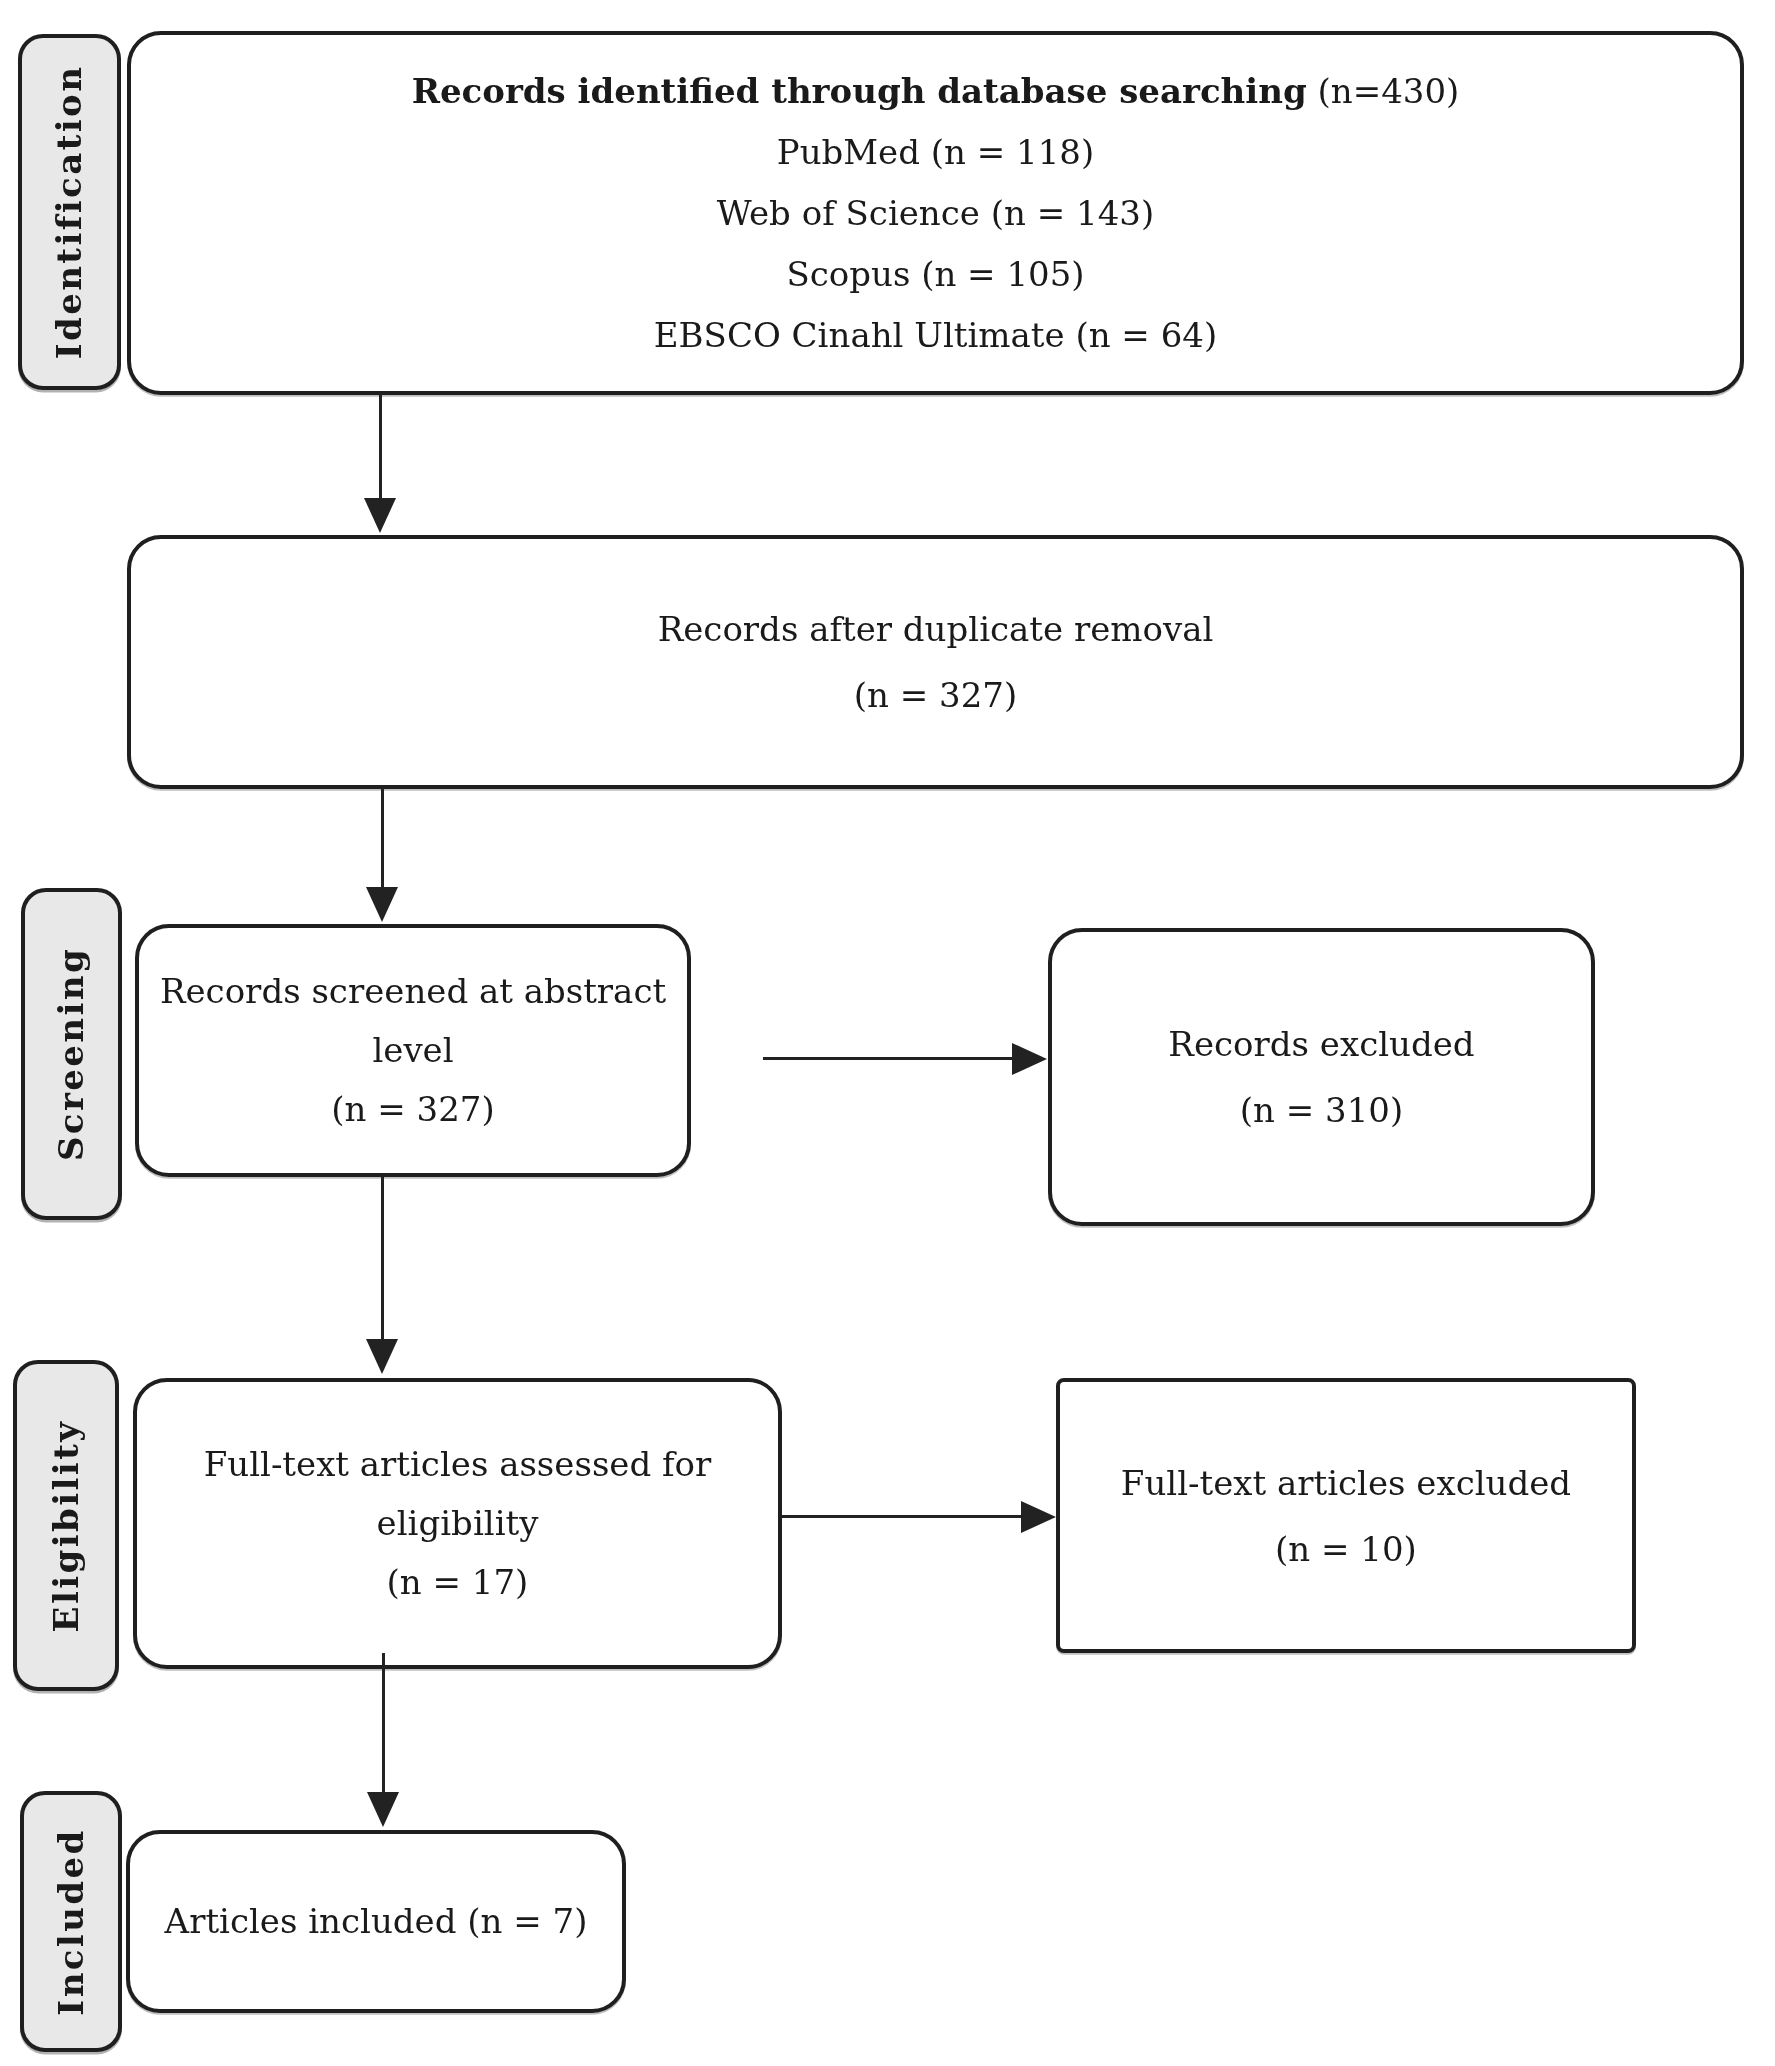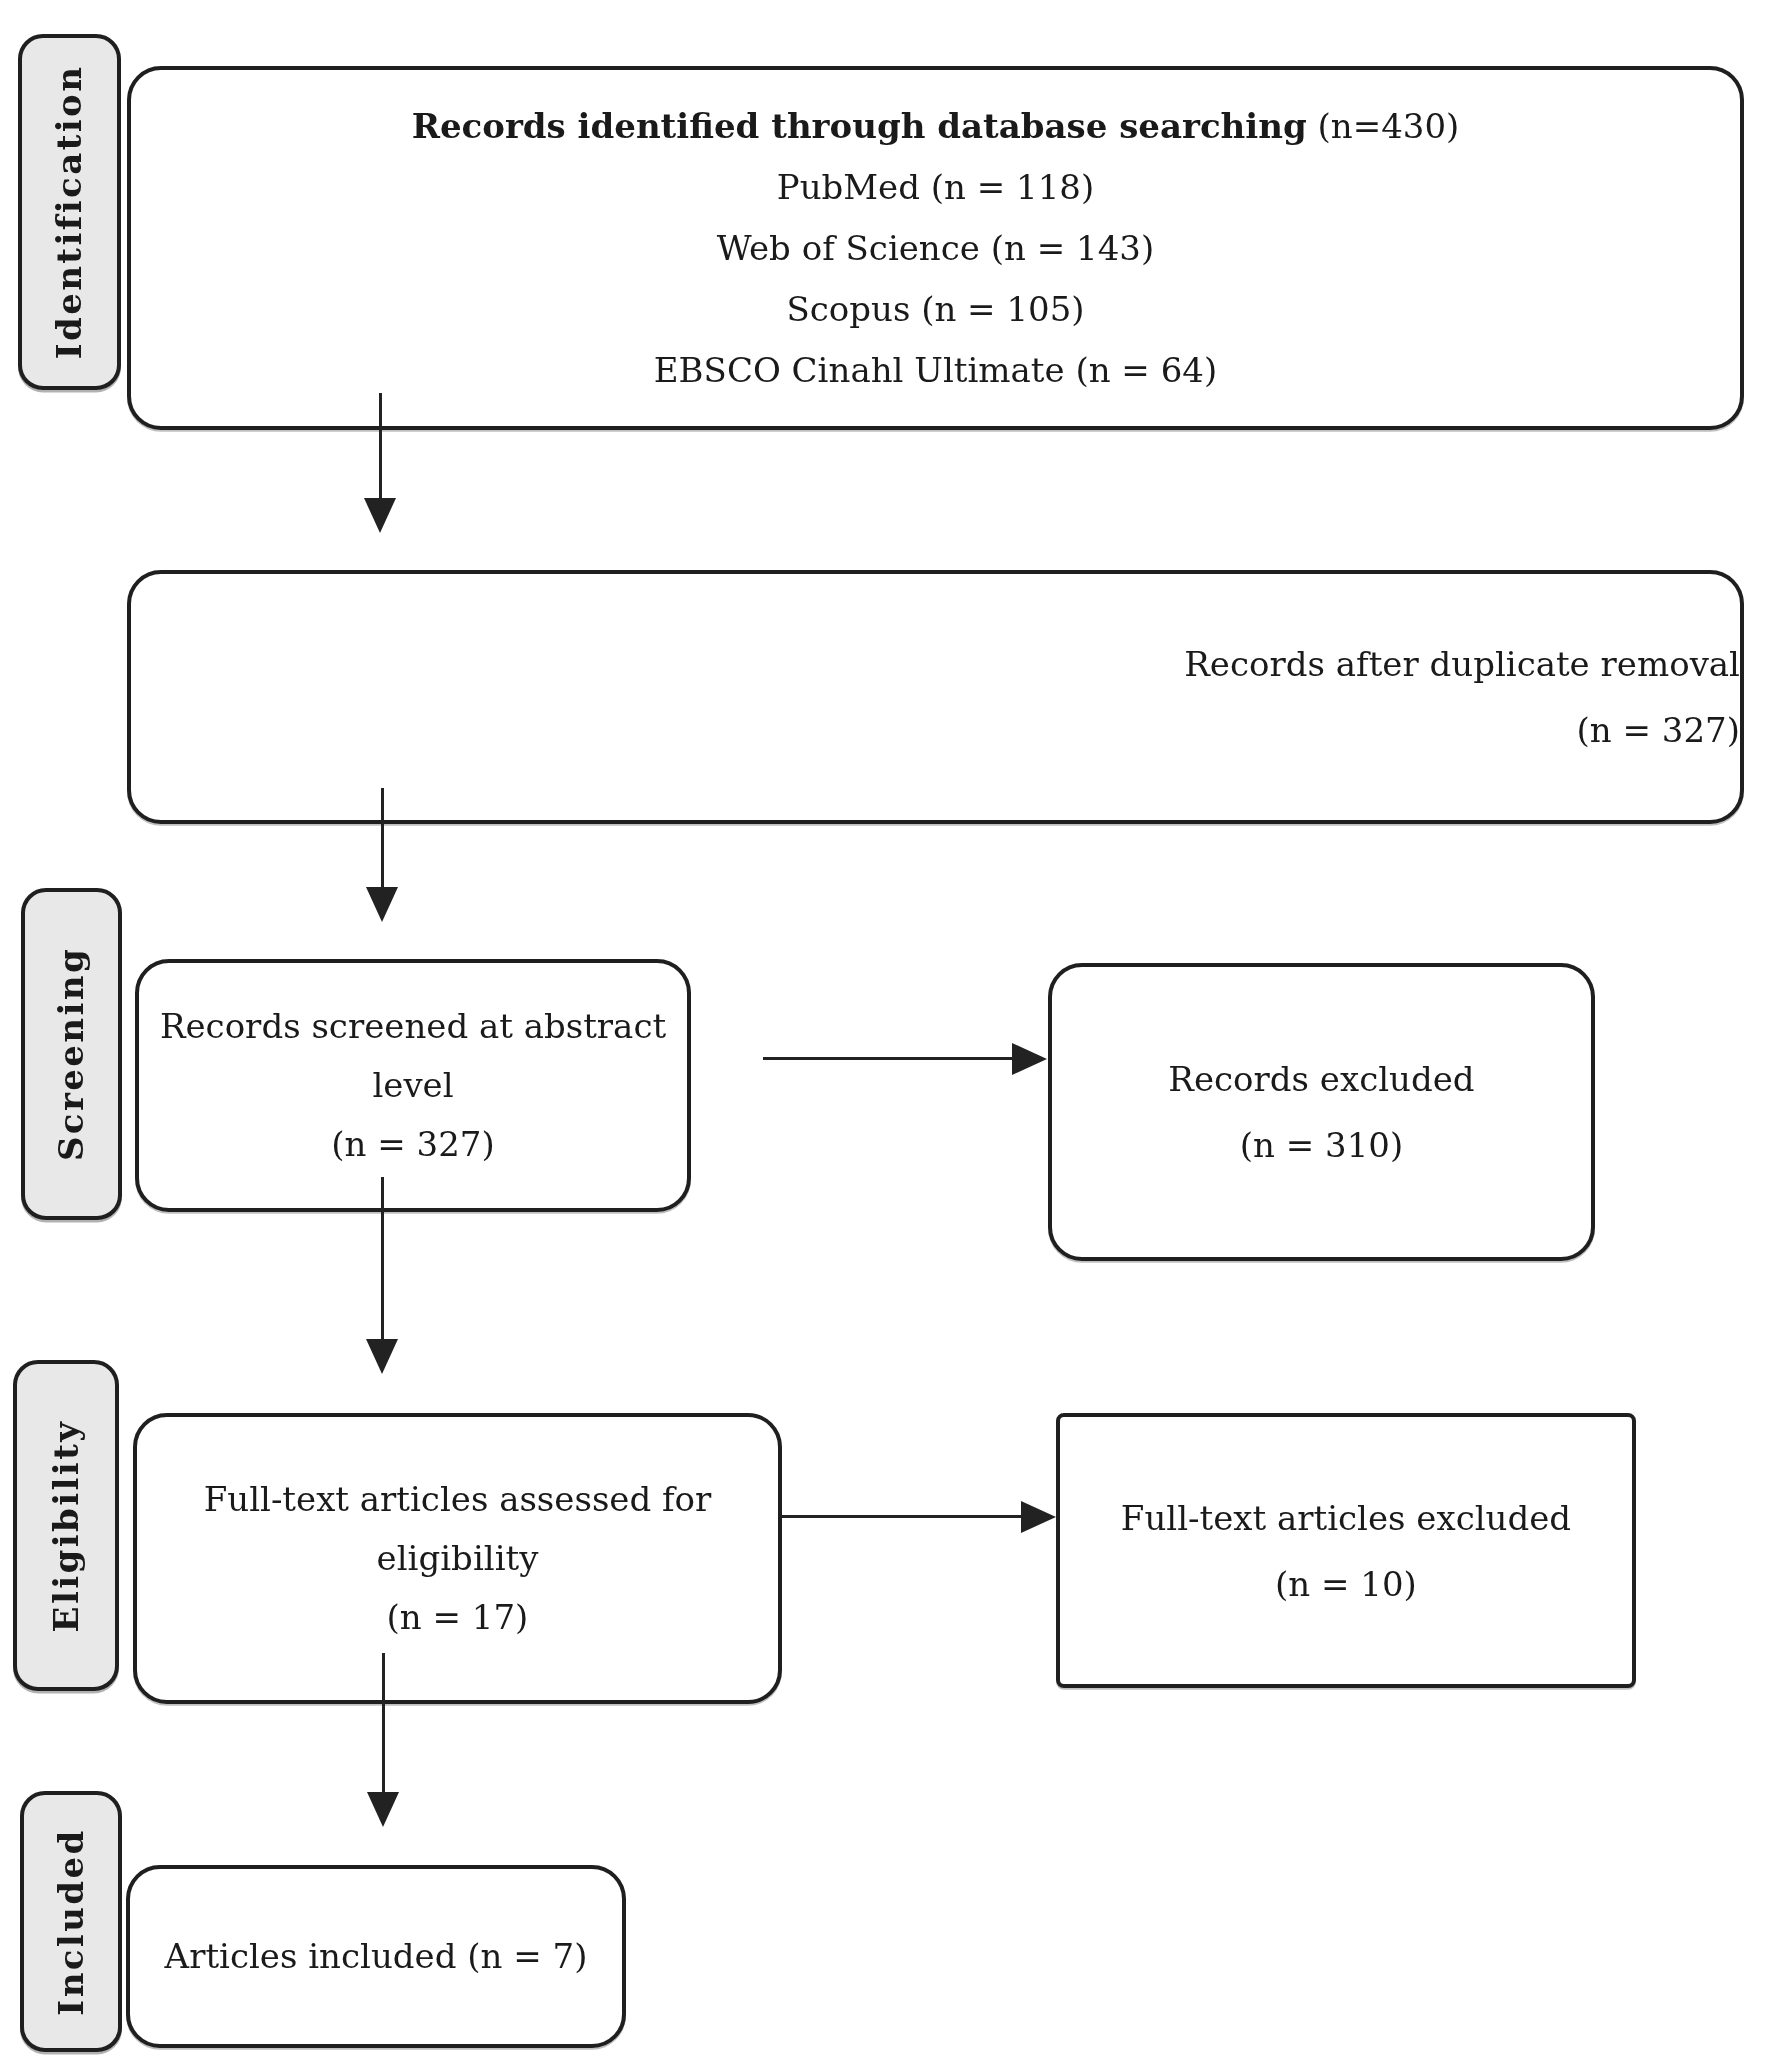--- a/index.html
+++ b/index.html
@@ -18,21 +18,20 @@
     border-radius: 34px;
     box-sizing: border-box;
     display: flex;
     flex-direction: column;
     align-items: center;
     justify-content: center;
     text-align: center;
     font-size: 34px;
     line-height: 61px;
     box-shadow: 0 1.8px 0 rgba(0,0,0,0.25);
-    margin-top: 35px;
   }
   .box .line { white-space: nowrap; }
   .b { font-weight: bold; }
   .stage {
     position: absolute;
     background: #e8e8e8;
     border: 4.7px solid #1f1f1f;
     border-radius: 25px;
     box-sizing: border-box;
     display: flex;
@@ -84,21 +83,21 @@
     <div class="line"><span class="b">Records identified through database searching</span><span> (n=430)</span></div>
     <div class="line">PubMed (n = 118)</div>
     <div class="line">Web of Science (n = 143)</div>
     <div class="line">Scopus (n = 105)</div>
     <div class="line">EBSCO Cinahl Ultimate (n = 64)</div>
   </div>
 
   <div class="vline" style="left:379px; top:393px; height:108px;"></div>
   <div class="head-down" style="left:364px; top:498px;"></div>
 
-  <div class="box" style="left:127px; top:535px; width:1617px; height:254px; line-height:66px;align-items:flex-end;">
+  <div class="box" style="left:127px; top:535px; width:1617px; height:254px; line-height:66px;">
     <div class="line">Records after duplicate removal</div>
     <div class="line">(n = 327)</div>
   </div>
 
   <div class="vline" style="left:381px; top:788px; height:102px;"></div>
   <div class="head-down" style="left:366px; top:887px;"></div>
 
   <div class="box" style="left:135px; top:924px; width:556px; height:253px; line-height:59px;">
     <div class="line">Records screened at abstract</div>
     <div class="line">level</div>

